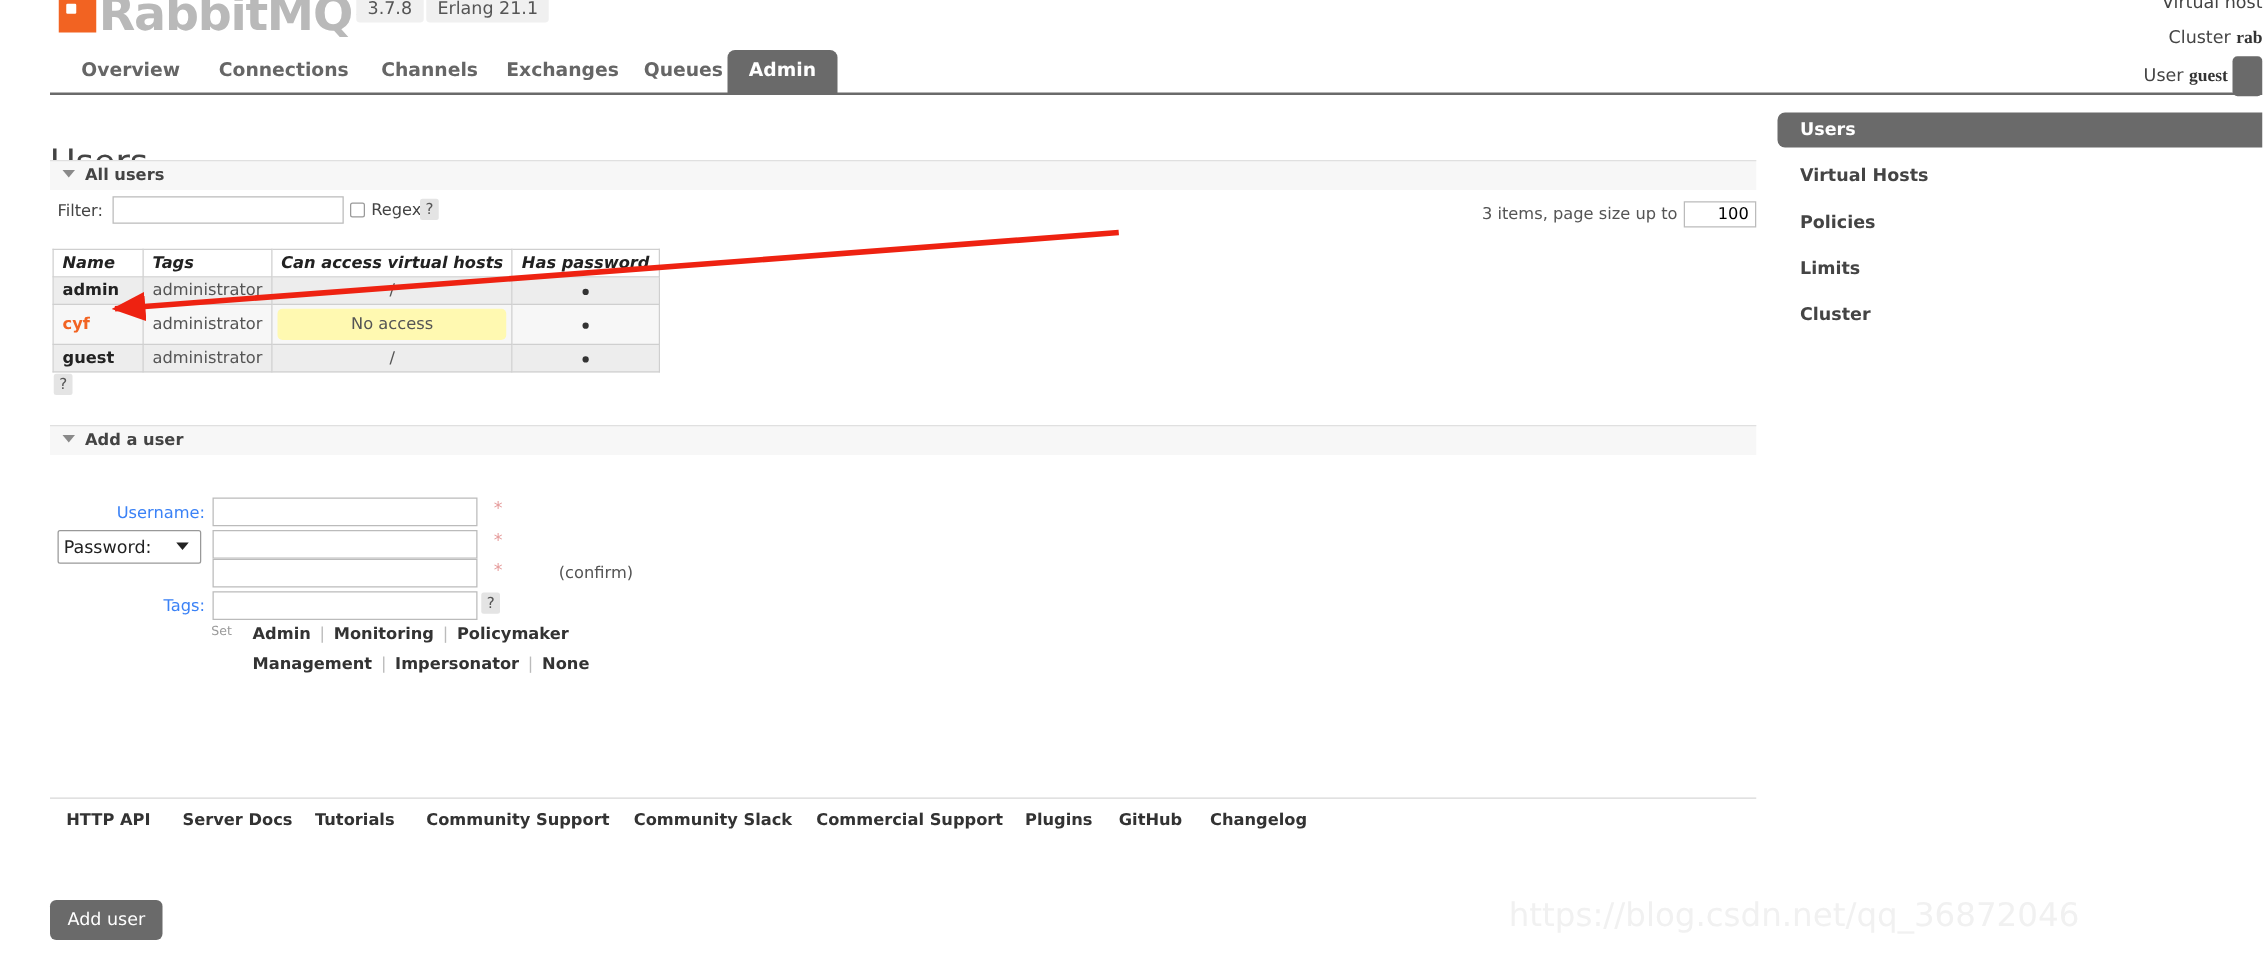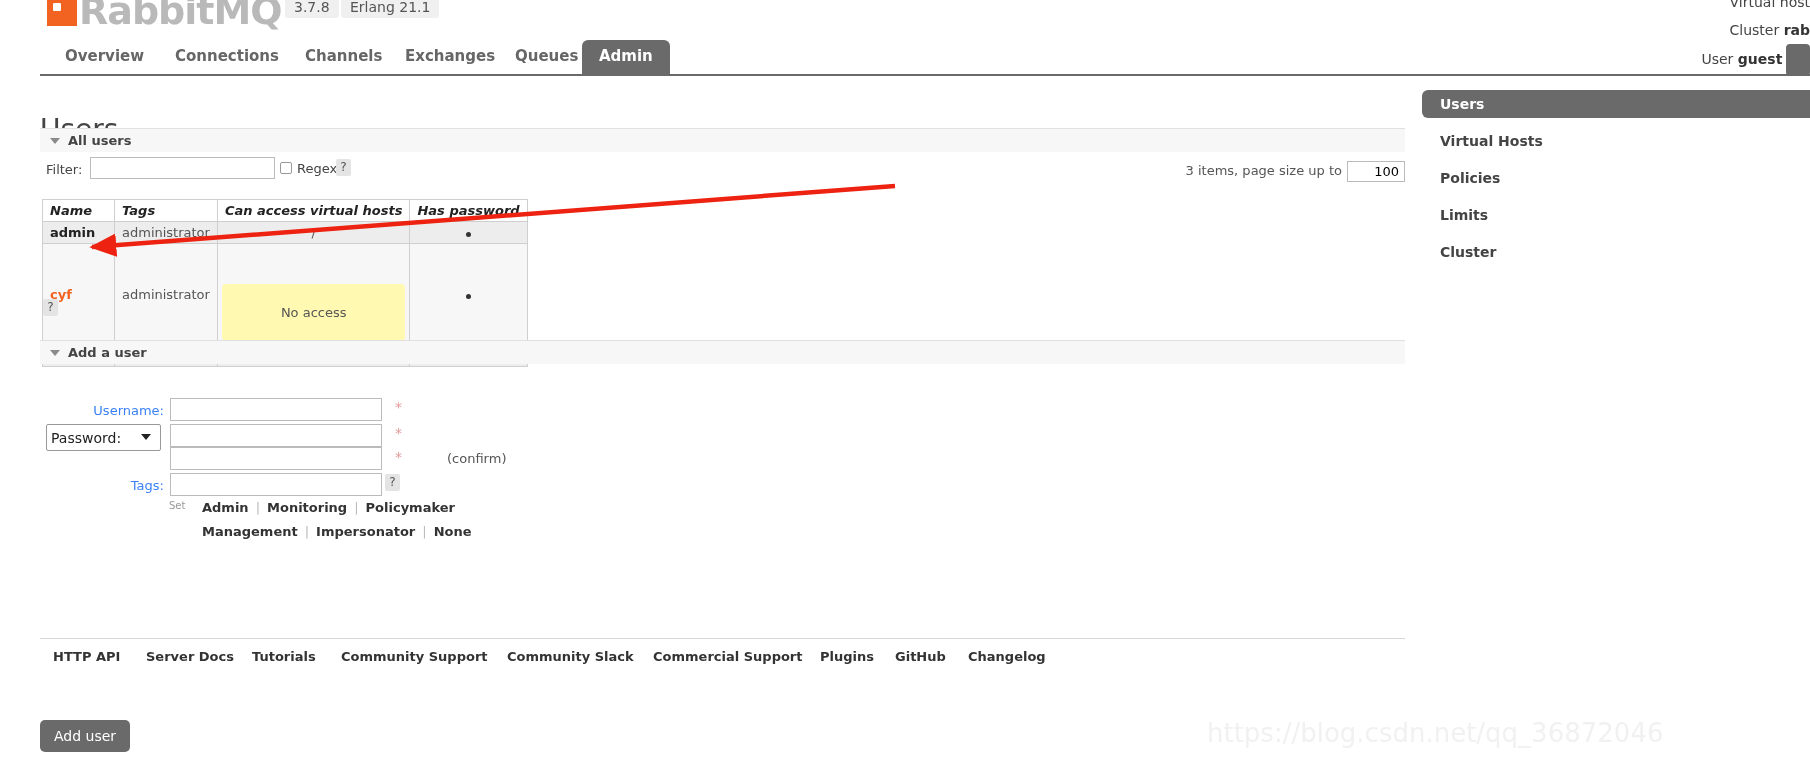--- a/index.html
+++ b/index.html
@@ -39,21 +39,21 @@
     padding: 3px 9px; font-size: 14px; border-radius: 3px;
     white-space: nowrap;
   }
   #pill-version { left: 285px; }
   #pill-erlang { left: 341px; }
 
   #header-right {
     position: absolute; right: 0px; top: -12px;
     text-align: right; font-size: 14px; color: #444; line-height: 28px;
   }
-  #header-right b { color: #333; }
+  #header-right b { color: #333; font-family: Liberation Serif, serif; }
   .user-chip {
     display: inline-block; background: #6a6a6a; color: #fff;
     border-radius: 4px; padding: 2px 8px; margin-left: 4px;
     vertical-align: middle; font-size: 12px;
   }
 
   
   #nav {
     position: absolute; left: 40px; top: 40px; right: 0; height: 35px;
   }
@@ -144,21 +144,21 @@
     background: #ededed;
   }
   #users-table tr.alt td { background: #f7f7f7; }
   .col-name { width: 72px; font-weight: bold; color: #222; }
   .col-tags { width: 90px; }
   .col-vhosts { width: 158px; text-align: center; }
   .col-haspw  { width: 95px; text-align: center; }
   a.user-link { color: #f26322; text-decoration: none; font-weight: bold; cursor: pointer; }
   .noaccess-pill {
     display: block; background: #fff9b1; border-radius: 4px;
-    padding: 21px 0; text-align: center; color: #555; font-size: 13px; margin-top: 37px;
+    padding: 5px 0; text-align: center; color: #555; font-size: 13px;
   }
   .dot {
     display: inline-block; width: 5px; height: 5px;
     background: #333; border-radius: 50%;
   }
   #table-help { position: absolute; left: 3px; top: 171px; }
 
   
   #add-user-section { position: absolute; left: 0; top: 212px; width: 1365px; }
   #form { position: absolute; left: 0; top: 30px; width: 600px; }

